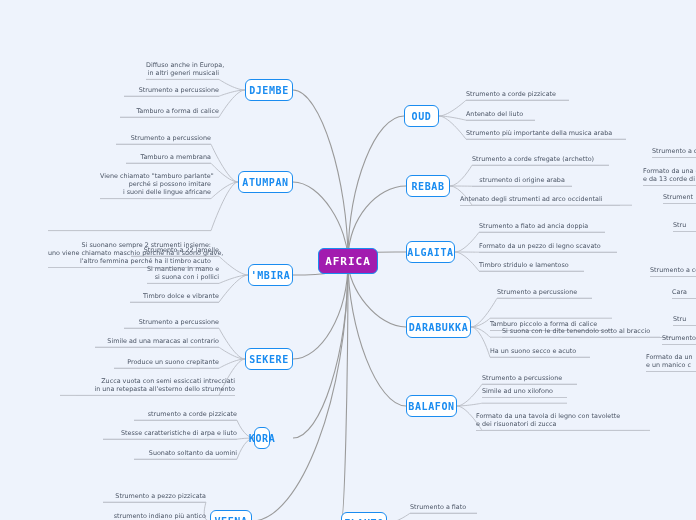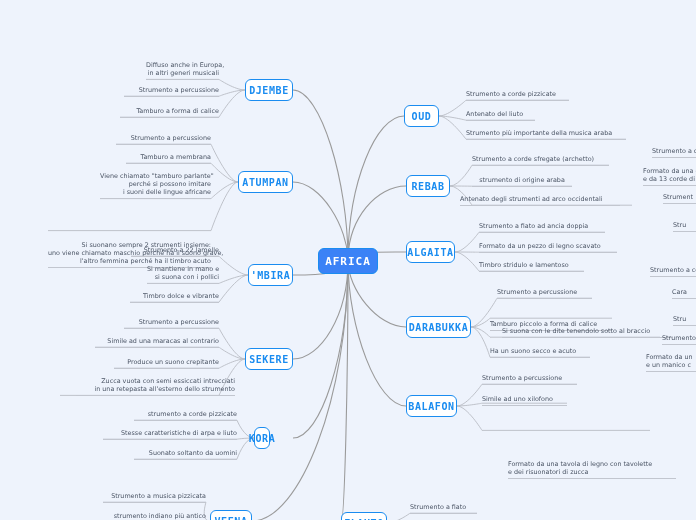--- a/index.html
+++ b/index.html
@@ -16,21 +16,21 @@
   .node{
     position:absolute;box-sizing:border-box;
     background:#ffffff;border:1.6px solid #1a8cf0;border-radius:6px;
     color:#1a8cf0;font-weight:bold;
     font-family:"DejaVu Sans Mono","Liberation Mono",monospace;
     font-size:10px;letter-spacing:0.6px;
     display:flex;align-items:center;justify-content:center;
     height:22px;white-space:nowrap;
   }
   .node.root{
-    background:#3b82f6;border-color:#1a8cf0;color:#ffffff;
+    background:#a21caf;border-color:#1a8cf0;color:#ffffff;
     height:26px;font-size:11px;letter-spacing:1px;border-radius:6px;
   }
   .leaf{
     position:absolute;box-sizing:border-box;
     font-size:6.4px;color:#4b5565;line-height:8.2px;
     border-bottom:1px solid #c2c6cf;
     padding-bottom:1.5px;white-space:pre;
   }
   .leaf.r{text-align:left;}
   .leaf.l{text-align:right;}
@@ -150,21 +150,21 @@
       <div class="leaf l" style="left: 124px; top: 318px; width: 95px;">Strumento a percussione</div>
       <div class="leaf l" style="left: 95px; top: 337px; width: 124px;">Simile ad una maracas al contrario</div>
       <div class="leaf l" style="left: 114px; top: 358px; width: 105px;">Produce un suono crepitante</div>
       <div class="leaf l" style="left: 76px; top: 377px; width: 159px;">Zucca vuota con semi essiccati intrecciati
 in una retepasta all'esterno dello strumento</div>
       <div class="node" style="left: 254px; top: 427px; width: 16px;">KORA</div>
       <div class="leaf l" style="left: 134px; top: 410px; width: 103px;">strumento a corde pizzicate</div>
       <div class="leaf l" style="left: 103px; top: 429px; width: 134px;">Stesse caratteristiche di arpa e liuto</div>
       <div class="leaf l" style="left: 134px; top: 449px; width: 103px;">Suonato soltanto da uomini</div>
       <div class="node" style="left: 210px; top: 510px; width: 42px;">VEENA</div>
-      <div class="leaf l" style="left: 103px; top: 492px; width: 103px;">Strumento a musica pizzicata</div>
+      <div class="leaf l" style="left: 103px; top: 492px; width: 103px;">Strumento a pezzo pizzicata</div>
       <div class="leaf l" style="left: 103px; top: 512px; width: 103px;">strumento indiano più antico</div>
       <div class="node" style="left: 341px; top: 512px; width: 46px;">FLAUTO</div>
       <div class="leaf r" style="left: 410px; top: 503px; width: 67px;">Strumento a fiato</div>
       <div class="node" style="left: 404px; top: 105px; width: 35px;">OUD</div>
       <div class="leaf r" style="left: 466px; top: 90px; width: 103px;">Strumento a corde pizzicate</div>
       <div class="leaf r" style="left: 466px; top: 110px; width: 69px;">Antenato del liuto</div>
       <div class="leaf r" style="left: 466px; top: 129px; width: 160px;">Strumento più importante della musica araba</div>
       <div class="node" style="left: 406px; top: 175px; width: 44px;">REBAB</div>
       <div class="leaf r" style="left: 472px; top: 155px; width: 137px;">Strumento a corde sfregate (archetto)</div>
       <div class="leaf r" style="left: 472px; top: 176px; width: 100px; text-align: center;">strumento di origine araba</div>
@@ -173,22 +173,22 @@
       <div class="leaf r" style="left: 479px; top: 222px; width: 126px;">Strumento a fiato ad ancia doppia</div>
       <div class="leaf r" style="left: 479px; top: 242px; width: 138px;">Formato da un pezzo di legno scavato</div>
       <div class="leaf r" style="left: 479px; top: 261px; width: 105px;">Timbro stridulo e lamentoso</div>
       <div class="node" style="left: 406px; top: 316px; width: 65px;">DARABUKKA</div>
       <div class="leaf r" style="left: 497px; top: 288px; width: 95px;">Strumento a percussione</div>
       <div class="leaf r" style="left: 490px; top: 308px; width: 122px; margin-top: 12px;">Tamburo piccolo a forma di calice</div>
       <div class="leaf r" style="left: 490px; top: 327px; width: 170px; margin-left: 12px;">Si suona con le dite tenendolo sotto al braccio</div>
       <div class="leaf r" style="left: 490px; top: 347px; width: 100px;">Ha un suono secco e acuto</div>
       <div class="node" style="left: 406px; top: 395px; width: 51px;">BALAFON</div>
       <div class="leaf r" style="left: 482px; top: 374px; width: 95px;">Strumento a percussione</div>
-      <div class="leaf r" style="left: 482px; top: 395px; width: 85px;">Simile ad uno xilofono</div>
-      <div class="leaf r" style="left: 508px; top: 412px; width: 168px; margin-top: 48px;">Formato da una tavola di legno con tavolette
+      <div class="leaf r" style="left: 482px; top: 387px; width: 85px;">Simile ad uno xilofono</div>
+      <div class="leaf r" style="left: 476px; top: 412px; width: 168px;">Formato da una tavola di legno con tavolette
 e dei risuonatori di zucca</div>
       <div class="leaf r" style="left: 652px; top: 147px; width: 44px;">Strumento a c</div>
       <div class="leaf r" style="left: 643px; top: 167px; width: 53px;">Formato da una c
 e da 13 corde di</div>
       <div class="leaf r" style="left: 663px; top: 193px; width: 33px;">Strument</div>
       <div class="leaf r" style="left: 673px; top: 221px; width: 23px;">Stru</div>
       <div class="leaf r" style="left: 650px; top: 266px; width: 46px;">Strumento a co</div>
       <div class="leaf r" style="left: 672px; top: 288px; width: 24px;">Cara</div>
       <div class="leaf r" style="left: 673px; top: 315px; width: 23px;">Stru</div>
       <div class="leaf r" style="left: 662px; top: 334px; width: 34px;">Strumento</div>

